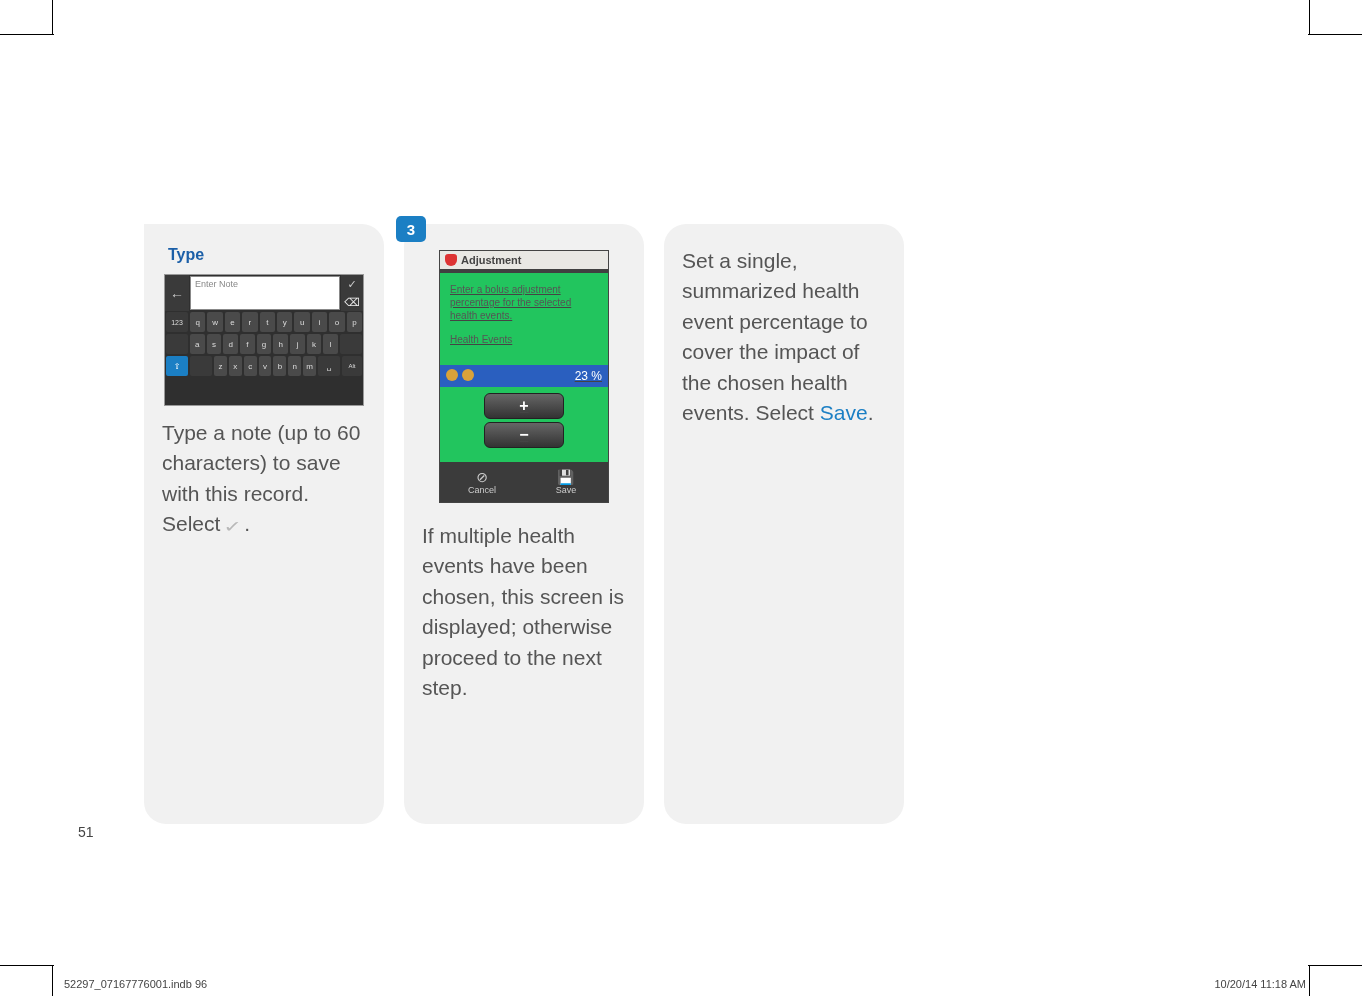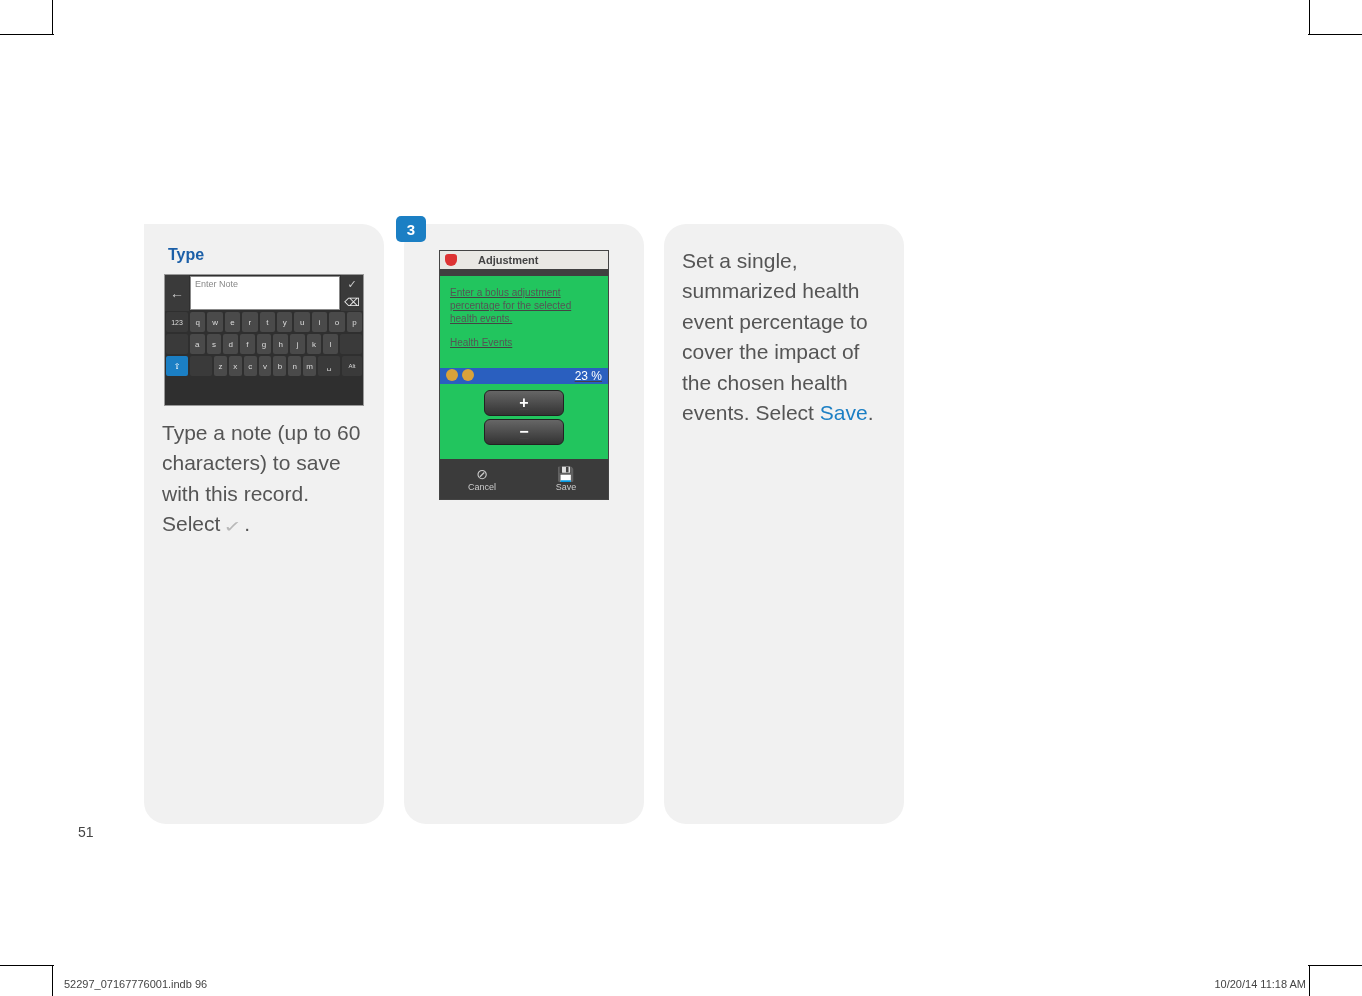--- a/index.html
+++ b/index.html
@@ -132,40 +132,40 @@
     width: 170px;
     margin: 4px auto 18px auto;
     border: 1px solid #444;
     background: #c8c6bd;
     font-size: 10px;
     color: #444;
   }
   .phone2 .titlebar {
     background: #e9e8e4;
     padding: 3px 5px;
-    border-bottom: 7px solid #404040;
-    display:flex; align-items:center; gap:21px;
+    border-bottom: 4px solid #404040;
+    display:flex; align-items:center; gap:4px;
     font-weight:bold; font-size:11px;
   }
   .phone2 .heart {
     width:12px; height:12px; background:#d33; border-radius:3px 3px 6px 6px;
     position:relative;
   }
   .phone2 .body {
     background: #22c55e;
     padding: 10px 10px 4px 10px;
     text-decoration: underline;
   }
   .phone2 .instr {
     font-size: 10px; line-height:1.3; color:#555; margin-bottom:12px;
   }
   .phone2 .he-label { font-size:10px; color:#555; margin-bottom:20px;}
   .phone2 .he-row {
     background: #2a5fbf;
-    height: 16px;
+    height: 22px;
     display:flex; align-items:center; justify-content:space-between;
     padding: 1px 6px;
     margin: 0 -10px 6px -10px;
   }
   .phone2 .he-row .icons span {
     display:inline-block; width:12px; height:12px; border-radius:50%;
     background:#d9a23a; margin-right:4px;
   }
   .phone2 .he-row .val { color:#fff; font-size:12px; }
   .phone2 .plusminus {
@@ -303,20 +303,21 @@
             <span class="ico">⊘</span>
             <span>Cancel</span>
           </div>
           <div>
             <span class="ico">💾</span>
             <span>Save</span>
           </div>
         </div>
       </div>
 
+      <p class="caption">If multiple health events have been chosen, this screen is displayed; otherwise proceed to the next step.</p>
     </div>
 
     <div class="card">
       <p class="caption">
         <span>Set a single, summarized health event percentage to cover the impact of the chosen health events. Select </span><span class="blue">Save</span><span>.</span>
       </p>
     </div>
 
   </div>
 

